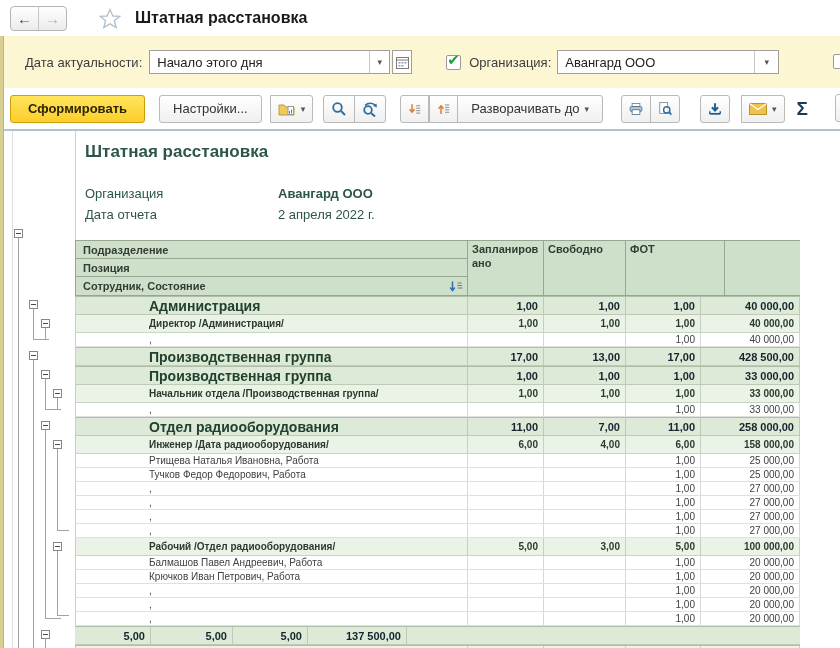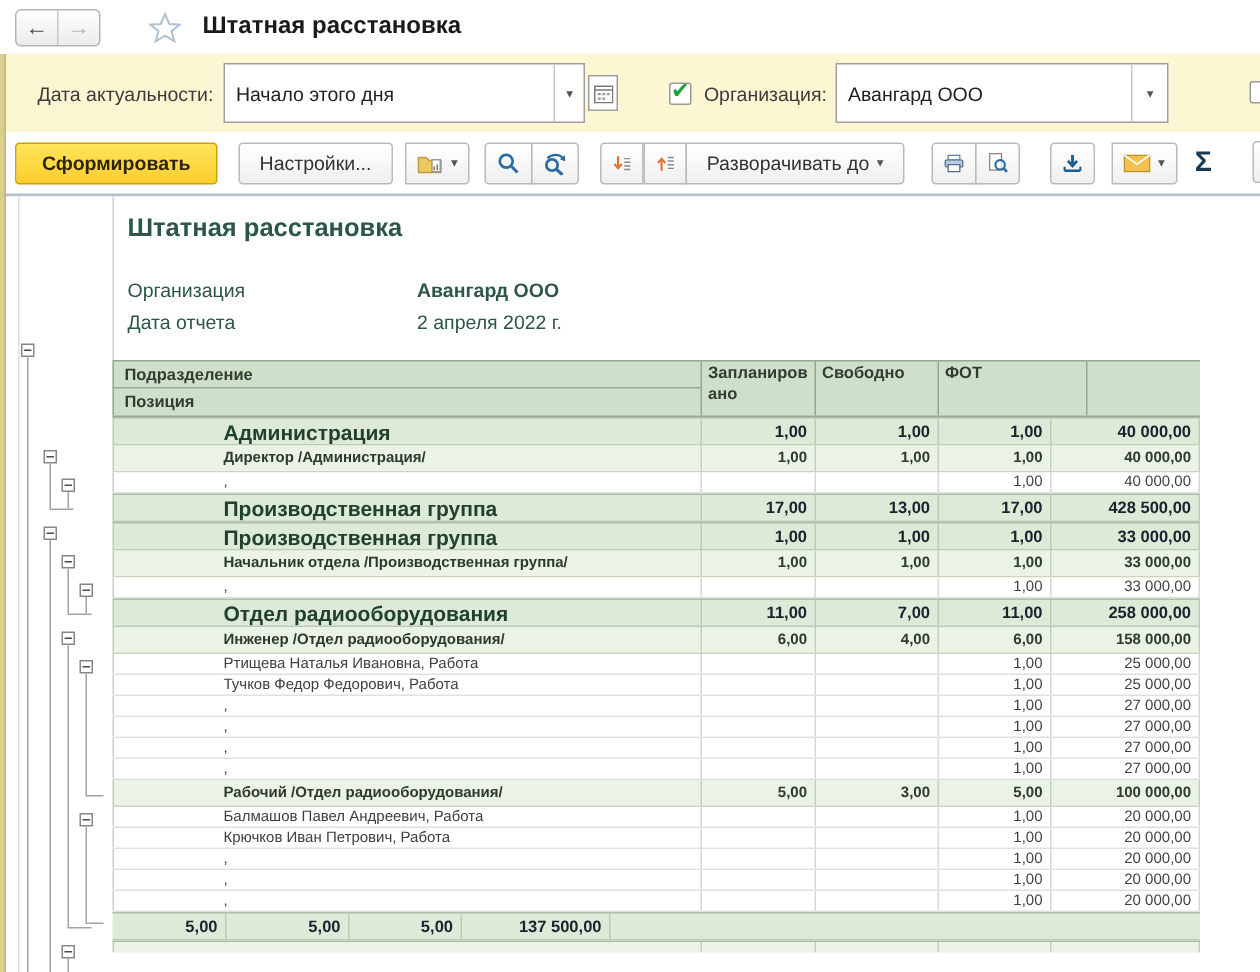--- a/index.html
+++ b/index.html
@@ -11,21 +11,21 @@
   .navseg{display:flex;margin-left:10px;border:1px solid #b5b5b5;border-radius:4px;background:linear-gradient(#fefefe,#ececec);overflow:hidden;}
   .navbtn{width:27px;height:23px;display:flex;align-items:center;justify-content:center;font-size:15px;font-weight:bold;}
   .navbtn.back{color:#4a4a4a;border-right:1px solid #c6c6c6;}
   .navbtn.fwd{color:#b3b3b3;}
   .starwrap{margin-left:32px;display:flex;align-items:center;}
   .pagetitle{margin-left:14px;font-size:16px;font-weight:bold;color:#1a1a1a;}
 
   
   .filterbar{position:absolute;left:4px;top:36px;width:836px;height:52px;background:#fcf6d3;display:flex;align-items:center;}
   .flabel{font-size:13px;color:#3c3c3c;}
-  .combo{display:flex;height:40px;box-sizing:border-box;border:1px solid #9f9f9f;background:#fff;align-items:stretch;}
+  .combo{display:flex;height:24px;box-sizing:border-box;border:1px solid #9f9f9f;background:#fff;align-items:stretch;}
   .combo .fieldtext{display:flex;align-items:center;padding:0 7px;font-size:13px;color:#222;white-space:nowrap;overflow:hidden;}
   .combo .ddpart{width:19px;border-left:1px solid #c9c9c9;display:flex;align-items:center;justify-content:center;font-size:9px;color:#555;}
   .sqbtn{height:24px;box-sizing:border-box;border:1px solid #9f9f9f;background:#fff;display:flex;align-items:center;justify-content:center;}
   .checkbox{width:15px;height:15px;box-sizing:border-box;border:1px solid #9a9a9a;border-radius:2px;background:#fff;position:relative;}
   .checkbox .tick{position:absolute;left:0px;top:-5px;font-size:15px;color:#1f9e3d;}
   .cutcheck{position:absolute;left:829px;top:18px;}
 
   
   .toolbar{position:absolute;left:4px;top:88px;width:836px;height:41px;background:#fff;display:flex;align-items:center;}
   .btn{height:28px;box-sizing:border-box;border:1px solid #b9b9b9;border-radius:3px;background:linear-gradient(#ffffff,#efefef);display:flex;align-items:center;justify-content:center;font-size:13px;color:#333;padding:0 13px;}
@@ -268,20 +268,30 @@
 
     <div class="tbl">
       <div class="thead">
         <div class="hc1">
           <div class="hlinecell">
               <span>Подразделение</span>
             </div>
           <div class="hlinecell">
               <span>Позиция</span>
             </div>
+          <div class="hlinecell">
+            <span>Сотрудник, Состояние</span>
+            <span class="sorticon">
+              <svg width="14" height="11" viewBox="0 0 14 11">
+                <path d="M3.5 0.5 v7.5" stroke="#2a6db5" stroke-width="1.5" fill="none"></path>
+                <path d="M1.2 6.5 l2.3 3 2.3 -3" stroke="#2a6db5" stroke-width="1.5" fill="none"></path>
+                <path d="M8.5 2 h4 M8.5 4.5 h4.5 M8.5 7 h5" stroke="#777" stroke-width="1.1"></path>
+              </svg>
+            </span>
+          </div>
         </div>
         <div class="hcol hc2">Запланировано</div>
         <div class="hcol hc3">Свободно</div>
         <div class="hcol hc5">ФОТ</div>
       </div>
       <div>
           <div class="trow g">
             <div class="cell c1">Администрация</div>
             <div class="cell c2 numc">1,00</div>
             <div class="cell c3 numc">1,00</div>
@@ -331,21 +341,21 @@
             <div class="cell c5 numc">33 000,00</div>
           </div>
           <div class="trow g">
             <div class="cell c1">Отдел радиооборудования</div>
             <div class="cell c2 numc">11,00</div>
             <div class="cell c3 numc">7,00</div>
             <div class="cell c4 numc">11,00</div>
             <div class="cell c5 numc">258 000,00</div>
           </div>
           <div class="trow p">
-            <div class="cell c1">Инженер /Отдел радиооборудования/</div>
+            <div class="cell c1">Инженер /Дата радиооборудования/</div>
             <div class="cell c2 numc">6,00</div>
             <div class="cell c3 numc">4,00</div>
             <div class="cell c4 numc">6,00</div>
             <div class="cell c5 numc">158 000,00</div>
           </div>
           <div class="trow e">
             <div class="cell c1">Ртищева Наталья Ивановна, Работа</div>
             <div class="cell c2 numc"></div>
             <div class="cell c3 numc"></div>
             <div class="cell c4 numc">1,00</div>

